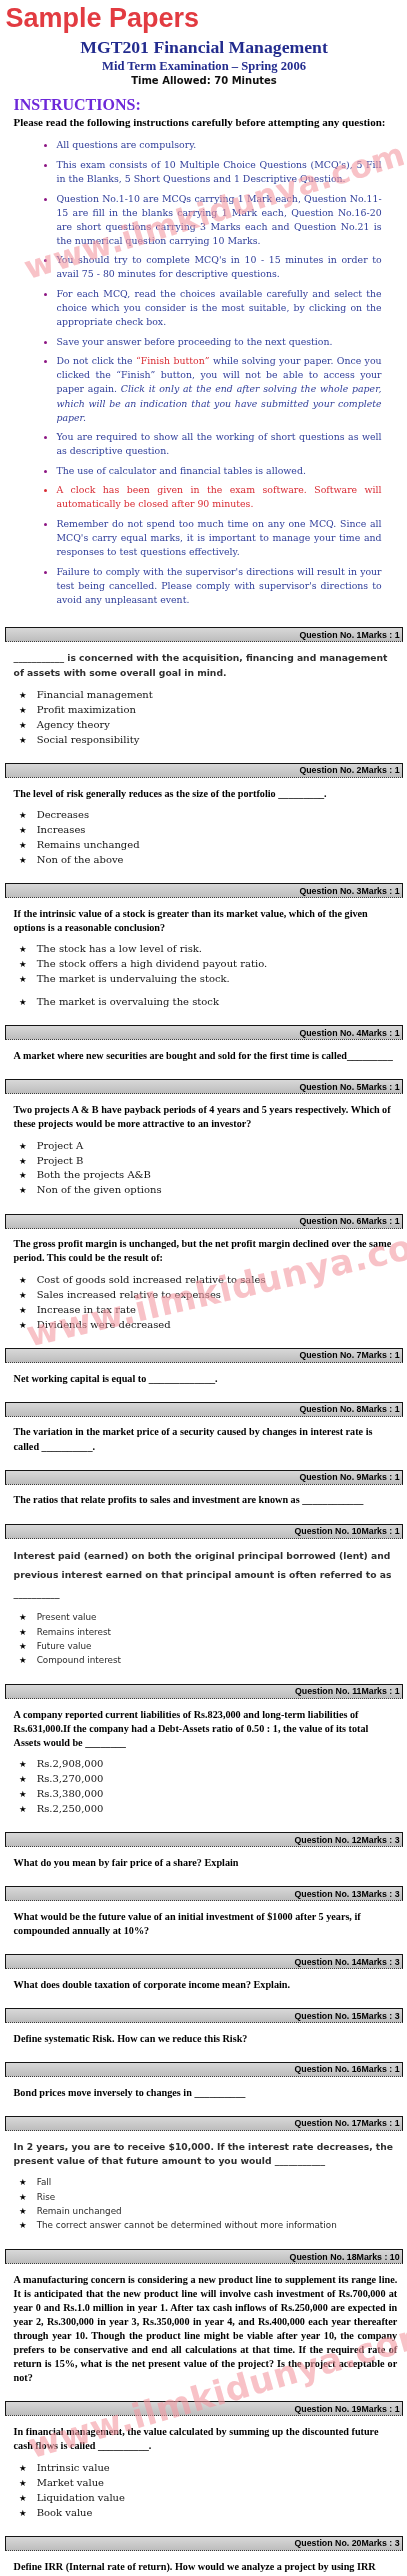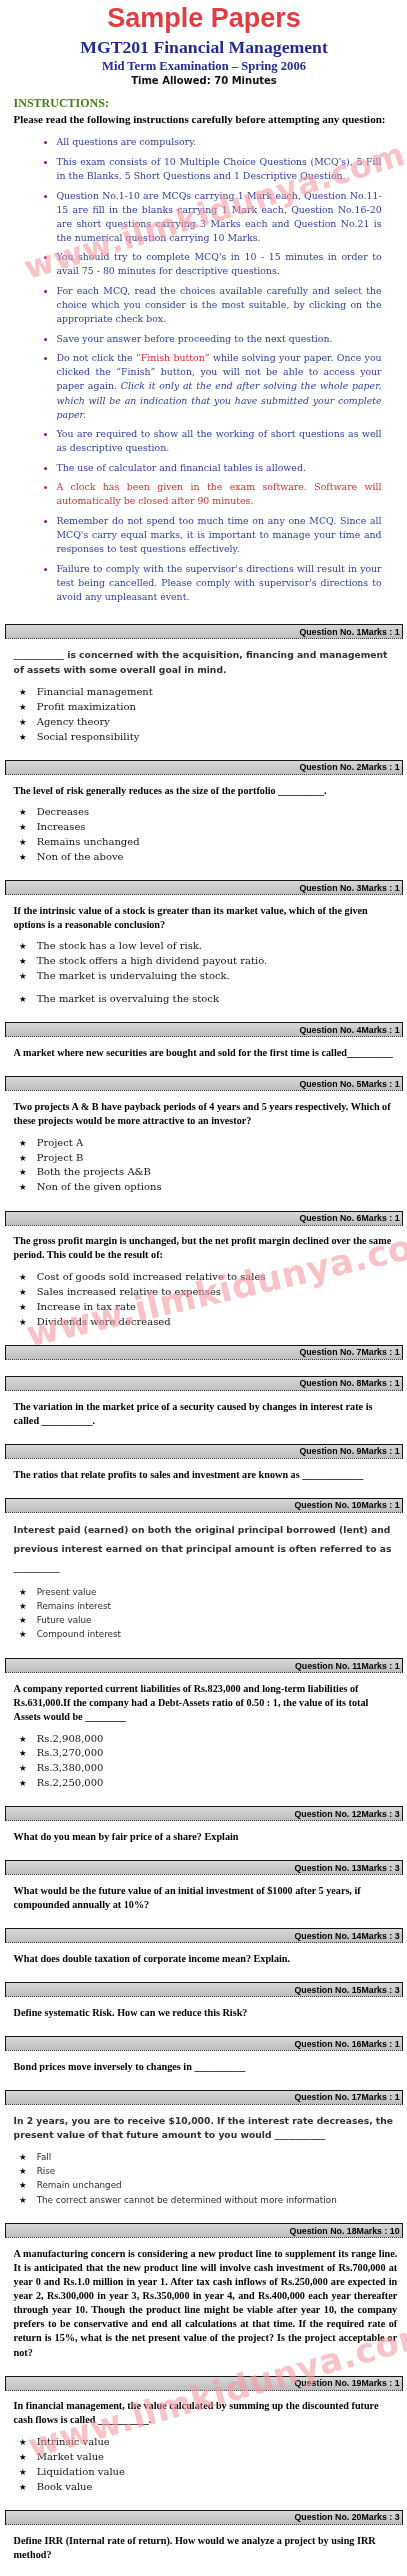--- a/index.html
+++ b/index.html
@@ -5,27 +5,27 @@
   html,body{margin:0;padding:0;background:#ffffff;}
   .page{position:relative;width:408px;height:2576px;overflow:hidden;background:#fff;box-sizing:border-box;padding:1.4px 5.4px 0 5.4px;font-family:"Liberation Serif",serif;}
 
   
   .watermark{position:absolute;z-index:6;white-space:nowrap;font-family:"DejaVu Sans",sans-serif;font-weight:bold;color:var(--watermark-pink,#f49aa3);opacity:.6;pointer-events:none;transform-origin:0 50%;letter-spacing:0.7px;}
   .wm-1{left:24.5px;top:250px;font-size:32px;transform:rotate(-17deg);}
   .wm-2{left:27px;top:1315px;font-size:35px;transform:rotate(-13deg);}
   .wm-3{left:28.6px;top:2427px;font-size:34px;transform:rotate(-16deg);}
 
   
-  .site-title{margin:1.4px 0 2.7px;text-align:center;font-family:"Liberation Sans",sans-serif;font-weight:bold;font-size:27px;color:var(--title-red,#e23b41);}
+  .site-title{margin:1.4px 0 2.7px;text-align:left;font-family:"Liberation Sans",sans-serif;font-weight:bold;font-size:27px;color:var(--title-red,#e23b41);}
   .course-title{margin:3.4px 0 0;text-align:center;font-weight:bold;font-size:17.7px;color:var(--navy,#232c8e);}
   .exam-title{margin:0.7px 0 0;text-align:center;font-weight:bold;font-size:12.6px;color:var(--navy,#232c8e);}
   .time-allowed{margin:1.4px 0 0;text-align:center;font-family:"DejaVu Sans",sans-serif;font-weight:bold;font-size:10px;color:#101010;}
 
   
-  .instructions-heading{margin:10.2px 0 0;padding-left:8.2px;font-weight:bold;font-size:12px;color:#4d7c0f;}
+  .instructions-heading{margin:10.2px 0 0;padding-left:8.2px;font-weight:bold;font-size:16px;color:#6d28d9;}
   .instructions-subheading{margin:2px 0 0;padding-left:8.2px;font-weight:bold;font-size:11px;color:#000;}
   #instructions-list{margin:10px;padding:0 11px 0 41px;}
   #instructions-list li{margin:0 0 5.4px 0;font-family:"DejaVu Serif",serif;font-size:9.4px;line-height:1.5;color:var(--text-blue,#32409b);text-align:justify;}
   #instructions-list li::marker{color:var(--bullet-purple,#8c1583);font-size:8.8px;}
   #instructions-list li.red-bullet{color:var(--alert-red,#d92b33);}
   #instructions-list li.red-bullet::marker{color:var(--alert-red,#d92b33);}
   .seg-red{color:var(--alert-red,#d92b33);}
   .seg-italic{font-style:italic;}
   .seg-normal{}
 
@@ -242,20 +242,21 @@
     <span class="option-label">Dividends were decreased</span>
   </li>
 </ul>
   </section>
 
   <section class="question text-serif">
     <div class="qheader">
       <span class="qnum">Question No. 7</span>
       <span class="qmarks">Marks : 1</span>
     </div>
+    <div class="qtext">Net working capital is equal to _____________.</div>
 
   </section>
 
   <section class="question text-serif">
     <div class="qheader">
       <span class="qnum">Question No. 8</span>
       <span class="qmarks">Marks : 1</span>
     </div>
     <div class="qtext">The variation in the market price of a security caused by changes in interest rate is called __________.</div>
 

